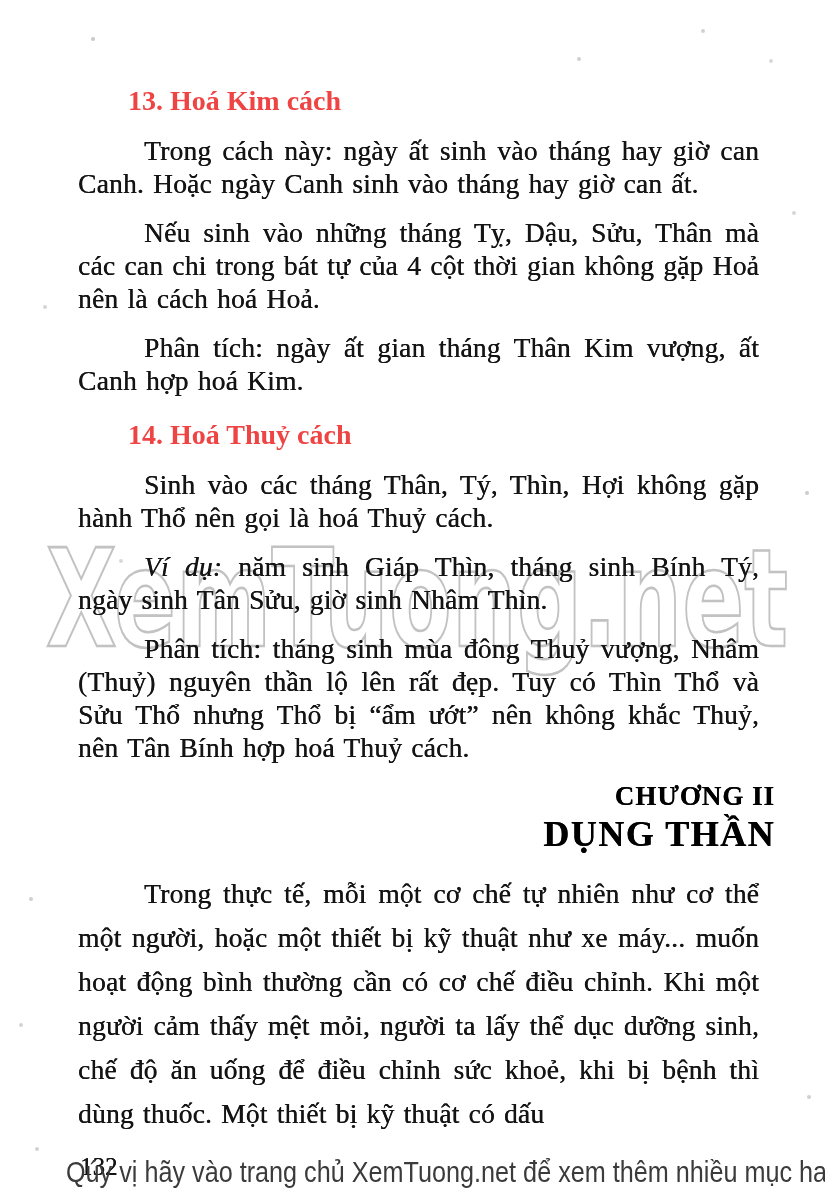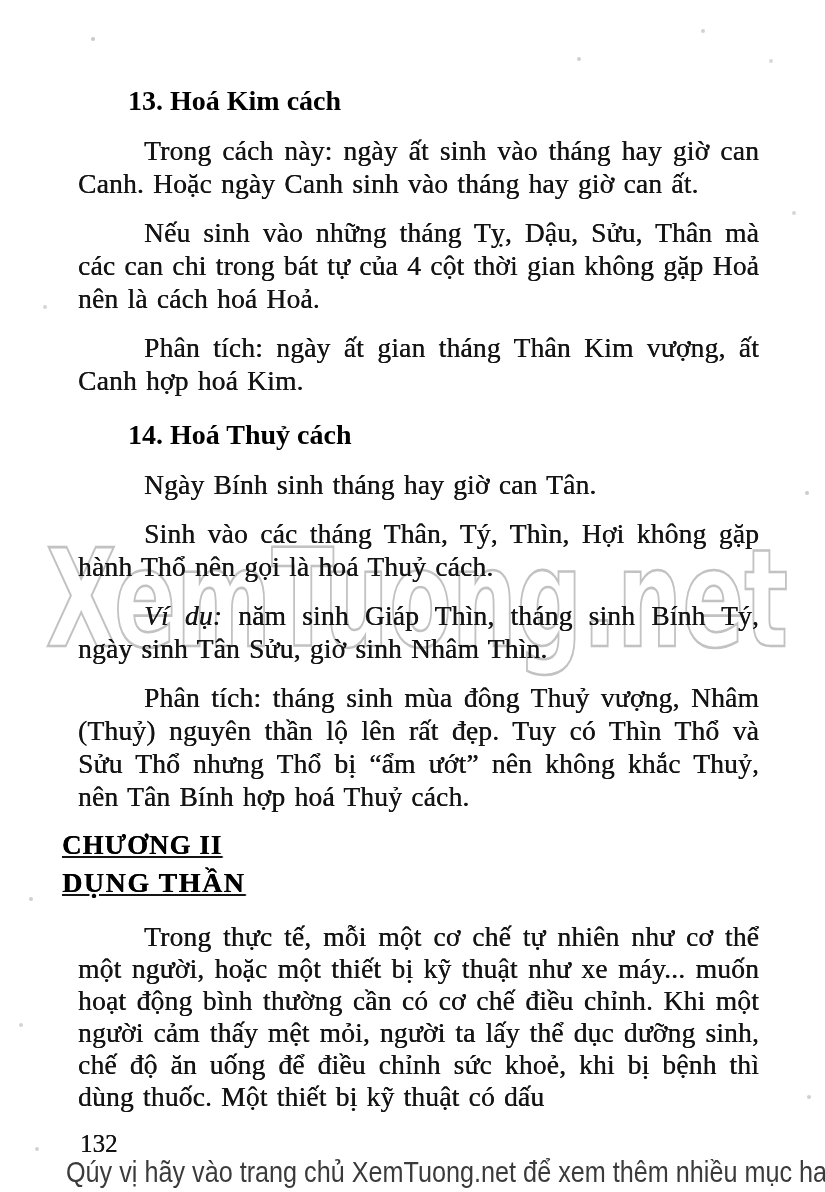--- a/index.html
+++ b/index.html
@@ -37,44 +37,44 @@
     stroke: #c2c2c2;
     stroke-width: 2.6px;
   }
   .content {
     position: absolute;
     left: 62px; right: 50px; top: 84px;
     z-index: 2;
   }
   .h-sec {
     margin: 0; padding-left: 66px;
-    font-size: 28px; line-height: 34px; font-weight: bold; color: #000000;
+    font-size: 28px; line-height: 34px; font-weight: bold; color: #ef4444;
   }
   .h-sec.second { margin-top: 21px; }
   p.body {
     margin: 16px;
     text-indent: 66px;
     text-align: justify;
     font-size: 27.5px;
     line-height: 33px;
     letter-spacing: 0.2px;
     word-spacing: 2px;
     text-shadow: 0.35px 0 0 currentColor;
   }
   p.body .lead { font-style: italic; }
-  .chapter { text-align: left; margin-top: 8px; margin-bottom: 10px; text-decoration: underline; }
+  .chapter { text-align: right; margin-top: 8px; margin-bottom: 10px; }
   .chapter .kicker {
     font-weight: bold; font-size: 27px; line-height: 32px; letter-spacing: 1px; color: #000;
     text-shadow: 0.3px 0 0 currentColor;
   }
   .chapter .title {
-    font-weight: bold; font-size: 28px; line-height: 44px; letter-spacing: 1.5px; color: #000;
+    font-weight: bold; font-size: 36px; line-height: 44px; letter-spacing: 1.5px; color: #000;
     text-shadow: 0.4px 0 0 currentColor;
   }
-  p.body.closing { line-height: 32px; }
+  p.body.closing { line-height: 44px; }
   .pagenum {
     margin-top: 10px; margin-left: 18px;
     font-size: 25px; line-height: 30px;
     text-shadow: 0.3px 0 0 currentColor;
   }
   .footer {
     position: absolute;
     left: 0; right: 0; bottom: 4px;
     z-index: 3;
     text-align: center;
@@ -105,21 +105,20 @@
     <p class="body"><span>Trong cách này: ngày ất sinh vào tháng hay giờ can Canh. Hoặc ngày Canh sinh vào tháng hay giờ can ất.</span></p>
 
     <p class="body"><span>Nếu sinh vào những tháng Tỵ, Dậu, Sửu, Thân mà các can chi trong bát tự của 4 cột thời gian không gặp Hoả nên là cách hoá Hoả.</span></p>
 
 
     <p class="body"><span>Phân tích: ngày ất gian tháng Thân Kim vượng, ất Canh hợp hoá Kim.</span></p>
 
     <h2 class="h-sec second">14. Hoá Thuỷ cách</h2>
 
 
-    <p class="body"><span>Ngày Bính sinh tháng hay giờ can Tân.</span></p>
 
     <p class="body"><span>Sinh vào các tháng Thân, Tý, Thìn, Hợi không gặp hành Thổ nên gọi là  hoá Thuỷ cách.</span></p>
 
     <p class="body"><em class="lead">Ví dụ:</em><span> năm sinh Giáp Thìn, tháng sinh Bính Tý, ngày sinh Tân Sửu, giờ sinh Nhâm Thìn.</span></p>
 
     <p class="body"><span>Phân tích: tháng sinh mùa đông Thuỷ vượng, Nhâm (Thuỷ) nguyên thần lộ lên rất đẹp. Tuy có Thìn Thổ và Sửu Thổ nhưng Thổ bị “ẩm ướt” nên không khắc Thuỷ, nên Tân Bính hợp hoá Thuỷ cách.</span></p>
 
     <div class="chapter">
       <div class="kicker">CHƯƠNG II</div>
       <div class="title">DỤNG THẦN</div>

